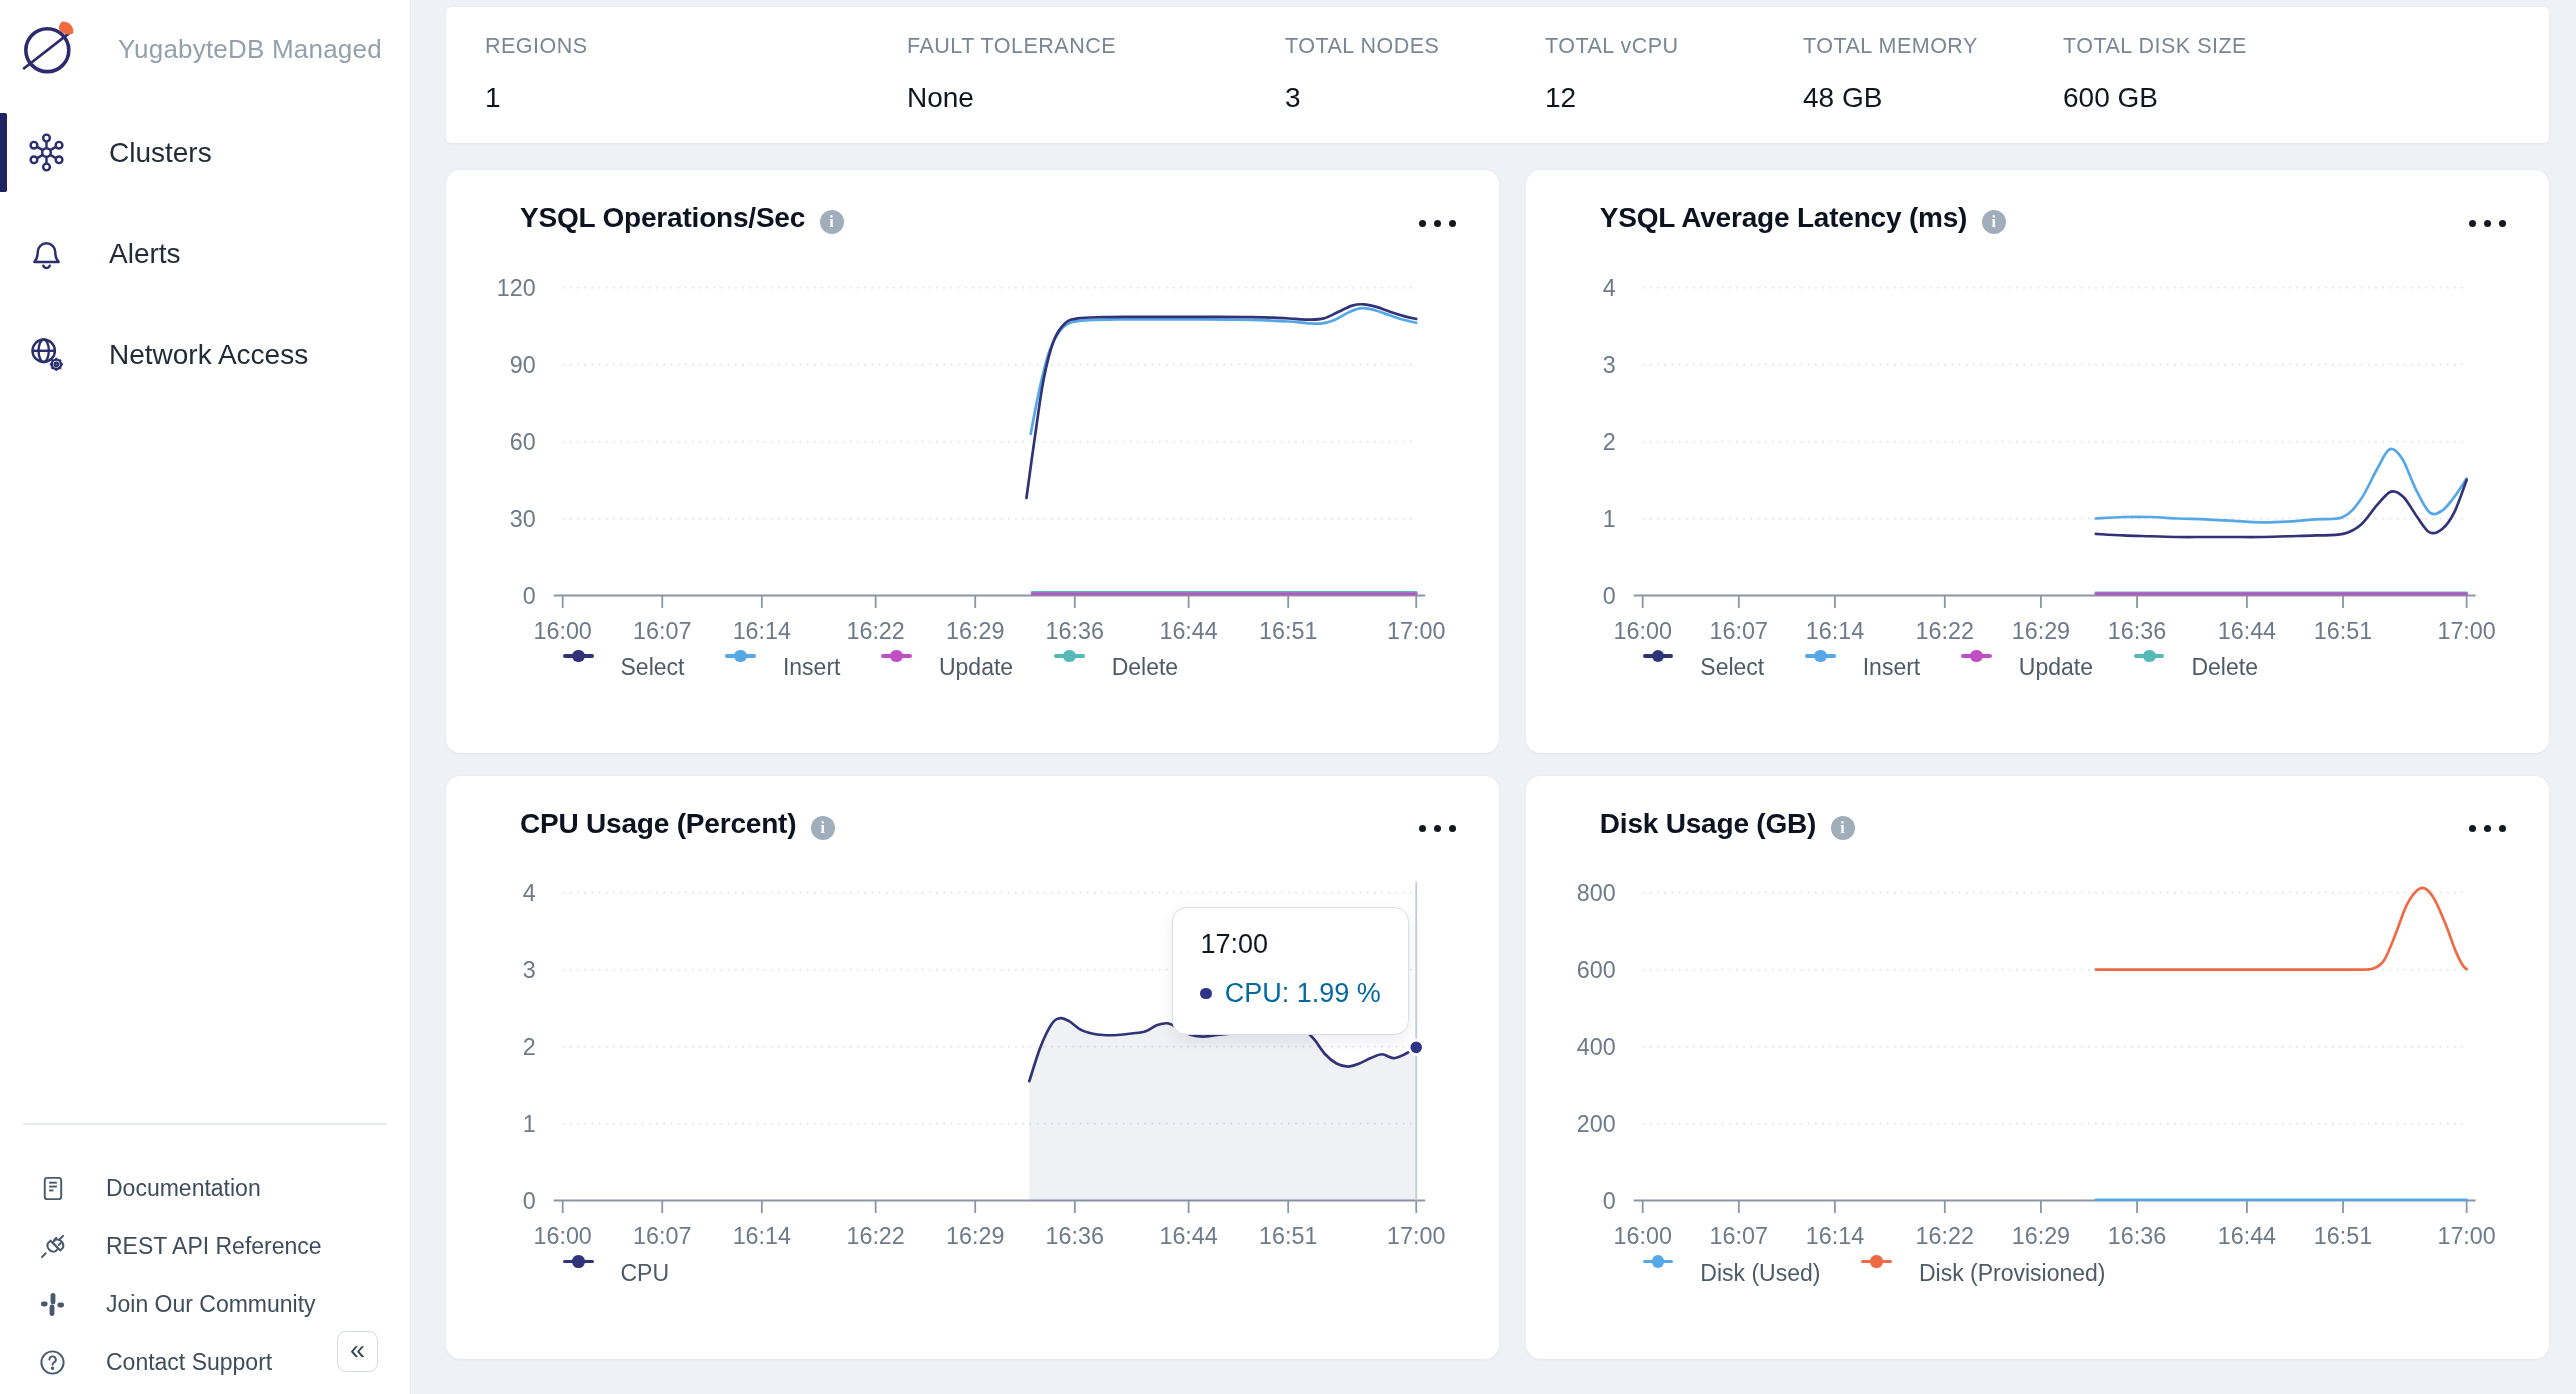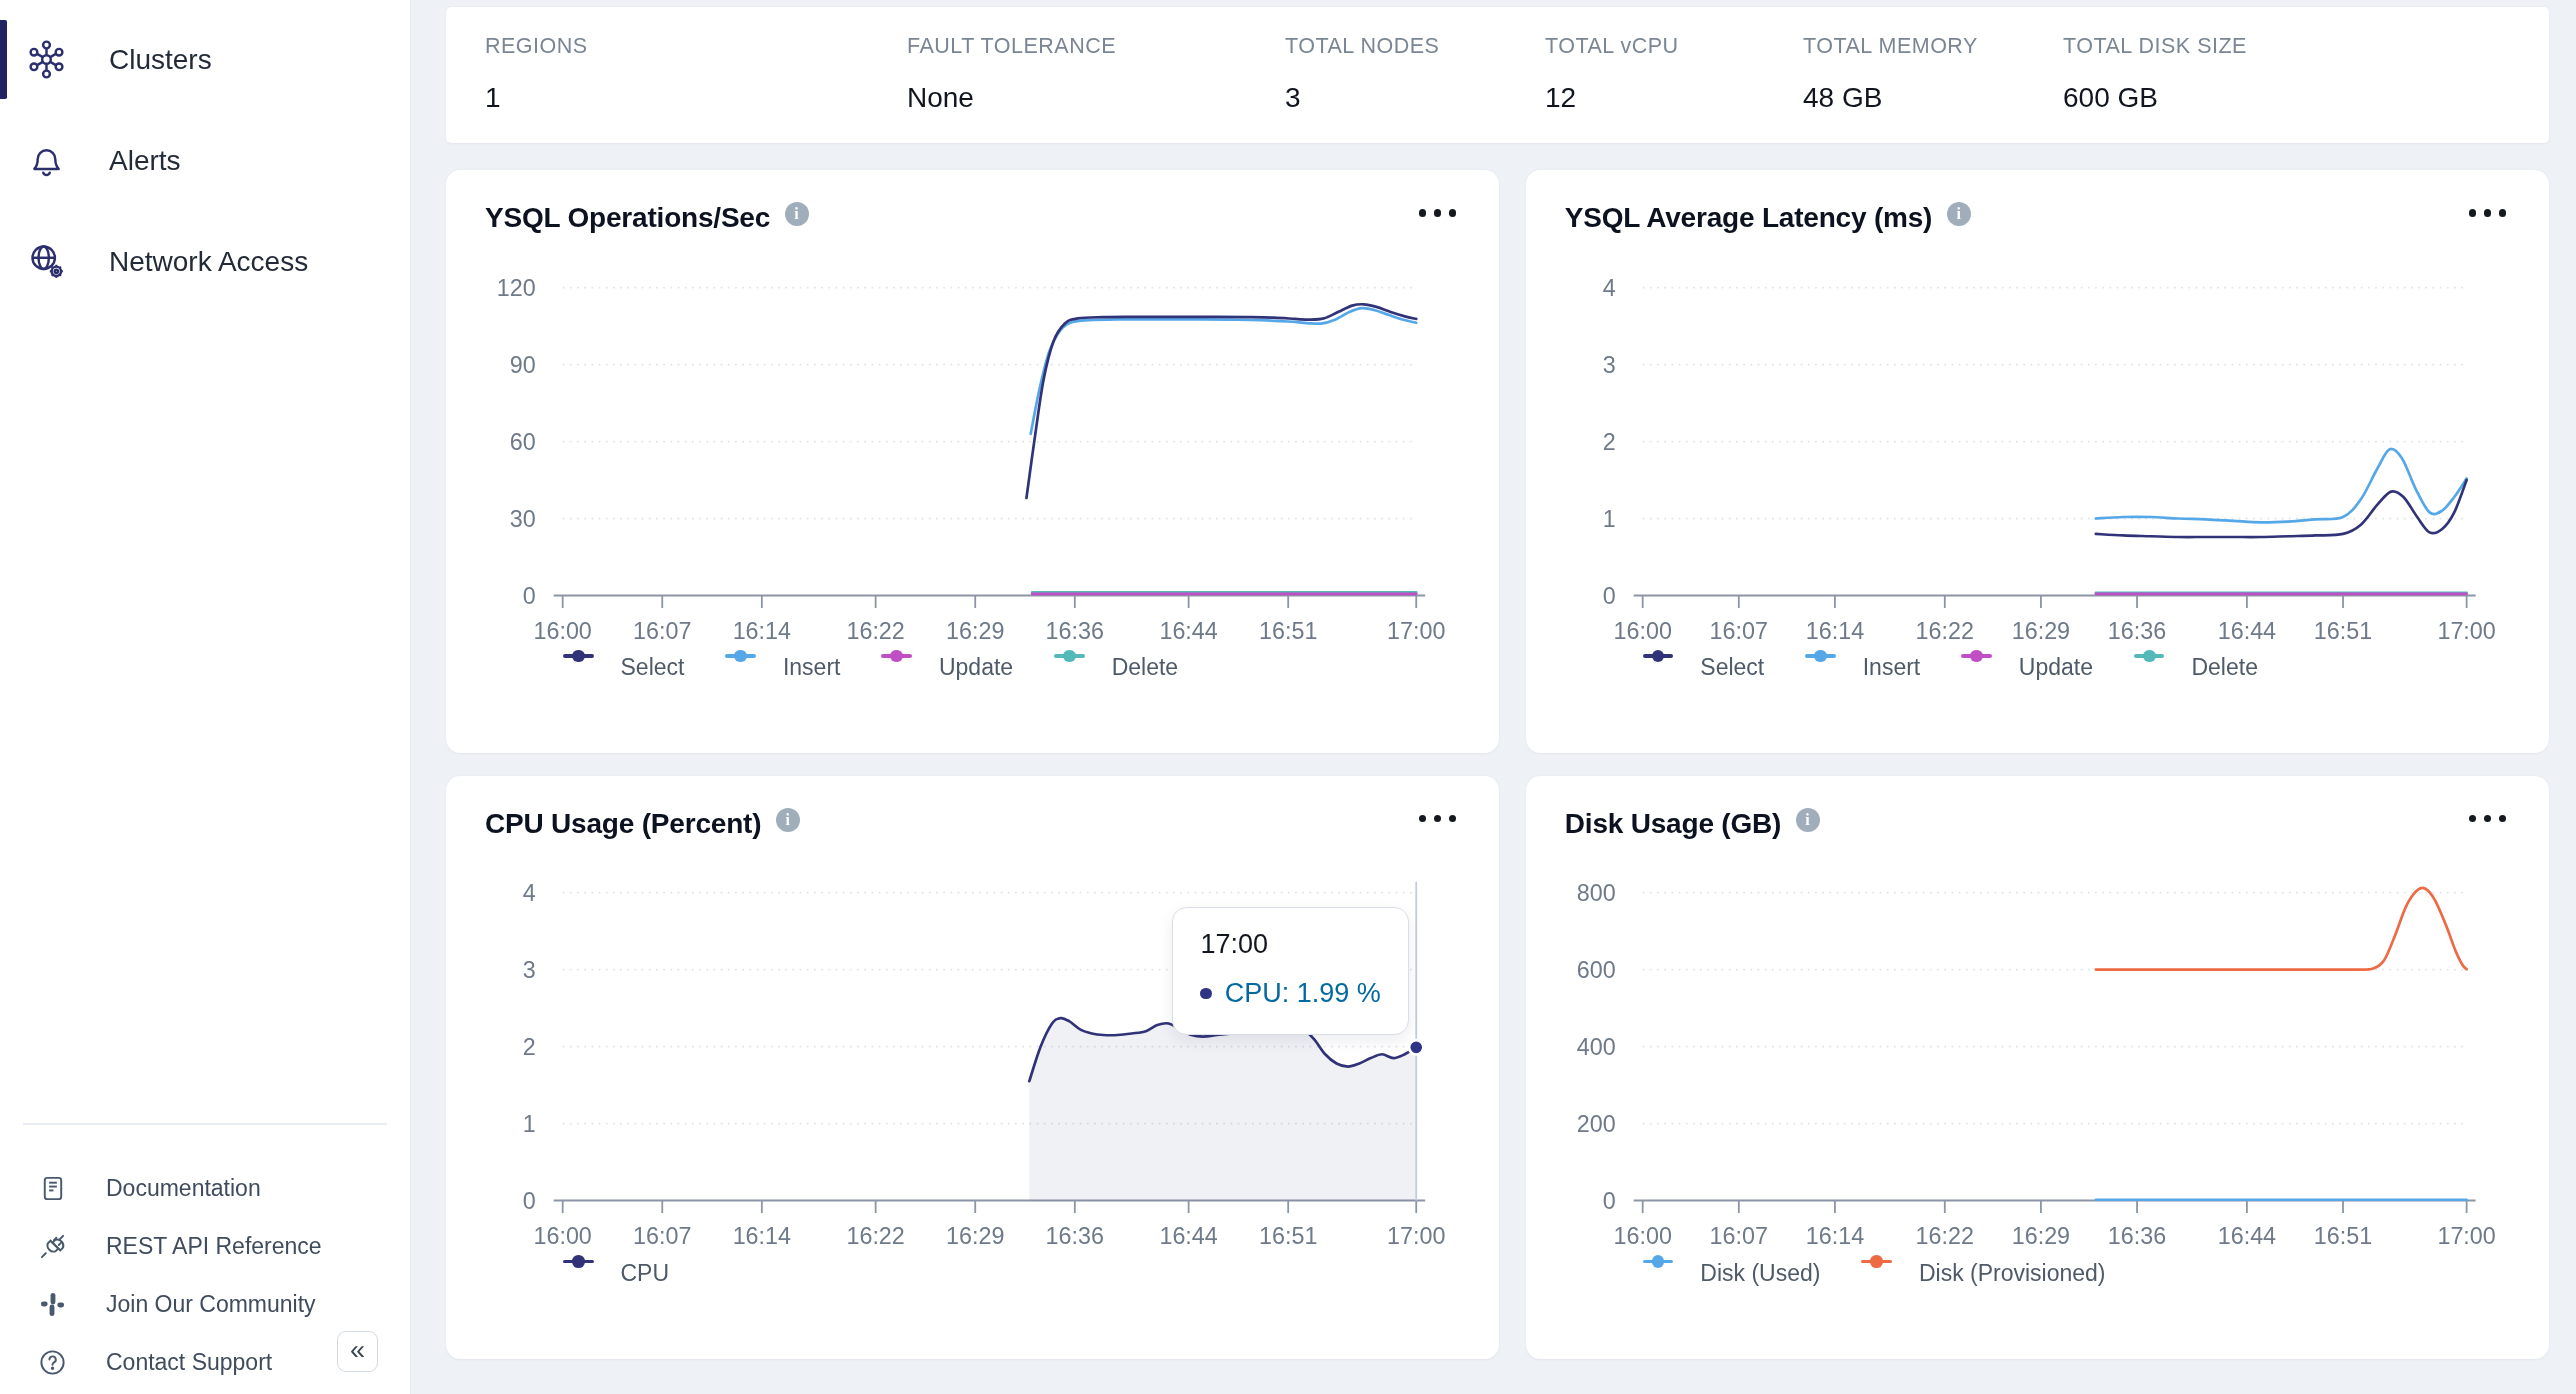--- a/index.html
+++ b/index.html
@@ -31,21 +31,21 @@
   .main { flex:1; padding:7.2px 27px 0 35px; }
   .stats-card { background:#fff; border-radius:5px; height:136px; display:flex;
     padding:27px 0 0 39px; box-shadow:0 0.9px 2.7px rgba(16,24,40,.05); }
   .stat { padding-right:18px; }
   .stat-label { font-size:21.5px; color:#7b8694; letter-spacing:0.5px; font-weight:500; }
   .stat-value { font-size:28px; color:#10151f; margin-top:23px; }
 
   .charts-grid { display:grid; grid-template-columns:1173fr 1140fr; gap:22.4px 27px; margin-top:27px; }
   .chart-card { position:relative; background:#fff; border-radius:14.4px; height:583px;
     box-shadow:0 0.9px 2.7px rgba(16,24,40,.05); }
-  .card-header { display:flex; align-items:flex-start; padding:32px 39px 0 39px; }
+  .card-header { display:flex; align-items:flex-end; padding:32px 39px 0 39px;margin-left:35px; }
   .card-title { font-size:28px; font-weight:700; color:#0c1220; letter-spacing:-0.2px; }
   .info-icon { width:24px; height:24px; border-radius:50%; background:#a0aebc; color:#fff;
     font-size:16px; font-weight:700; text-align:center; line-height:24px; margin-left:14.4px;
     font-family:"Liberation Serif","DejaVu Serif",serif; cursor:pointer; }
   .ellipsis { margin-left:auto; display:flex; gap:8px; padding:7.2px 3.6px; cursor:pointer; }
   .ellipsis i { width:7.2px; height:7.2px; border-radius:50%; background:#15191f; }
   svg.chart { display:block; width:100%; height:413px; margin-top:5.4px; }
   .legend { display:flex; align-items:center; gap:41px; margin:1.8px 0 0 117px;
     font-size:23px; color:#4e5a68; }
   .legend-item { display:flex; align-items:flex-start; gap:27px; cursor:pointer; }
@@ -59,20 +59,30 @@
   .tt-time { font-size:27px; color:#12161f; }
   .tt-row { margin-top:18px; display:flex; align-items:center; gap:12.6px; font-size:27px; }
   .tt-dot { width:11.7px; height:11.7px; border-radius:50%; }
 </style>
 </head>
 <body>
 
 <div class="app">
 
   <aside class="sidebar">
+    <div class="brand">
+      <span>
+        <svg width="68" height="63" viewBox="0 0 76 70" fill="none">
+          <circle cx="35" cy="38" r="24" stroke="#2d2a6e" stroke-width="4"></circle>
+          <line x1="8" y1="59" x2="62" y2="17" stroke="#2d2a6e" stroke-width="3"></line>
+          <path d="M52 6 C59 6 65 11 64 19 C58 22 51 20 48 14 C48 10 49 8 52 6 Z" fill="#f26b3f"></path>
+        </svg>
+      </span>
+      <span class="brand-name">YugabyteDB Managed</span>
+    </div>
 
     <nav class="nav">
       <div class="nav-item active">
         <span class="nicon">
           <svg width="43" height="43" viewBox="0 0 46 46" fill="none" stroke="currentColor" stroke-width="2.6">
             <circle cx="23" cy="23" r="4.6"></circle>
             <g>
               <line x1="23" y1="18" x2="23" y2="11"></line>
                 <circle cx="23" cy="7.5" r="3.6"></circle>
               <line x1="27" y1="20.5" x2="33" y2="17"></line>

